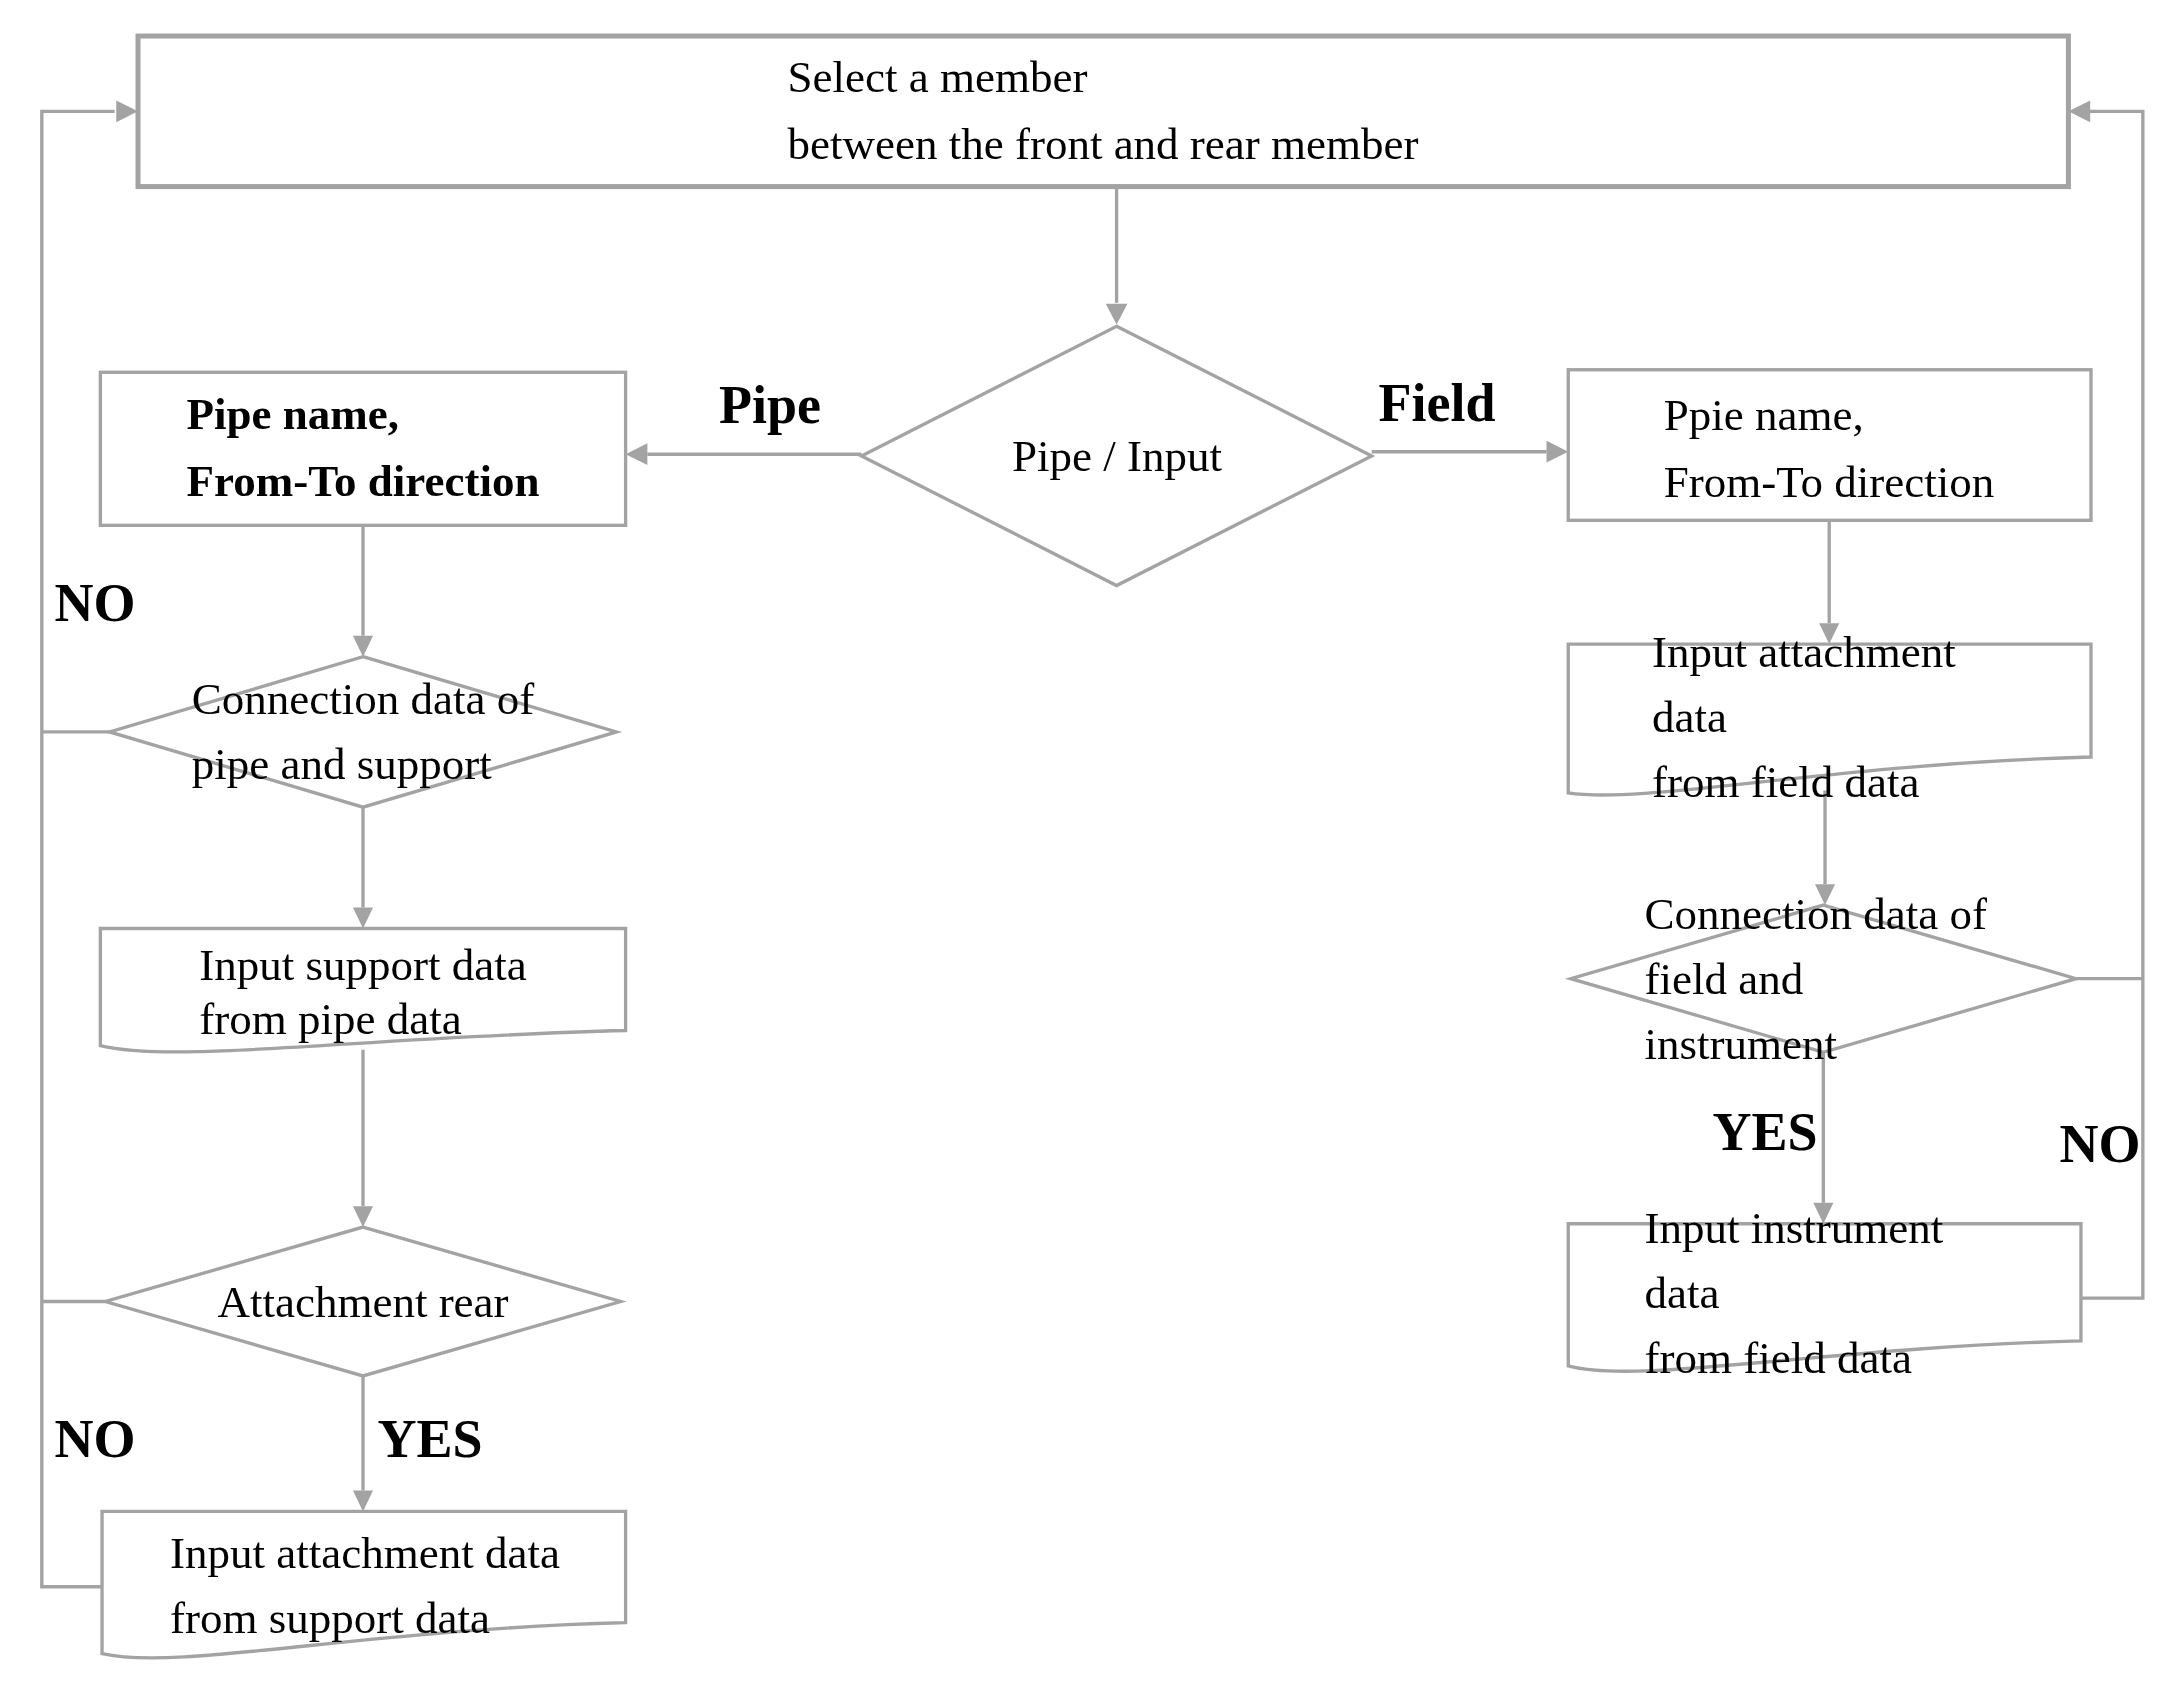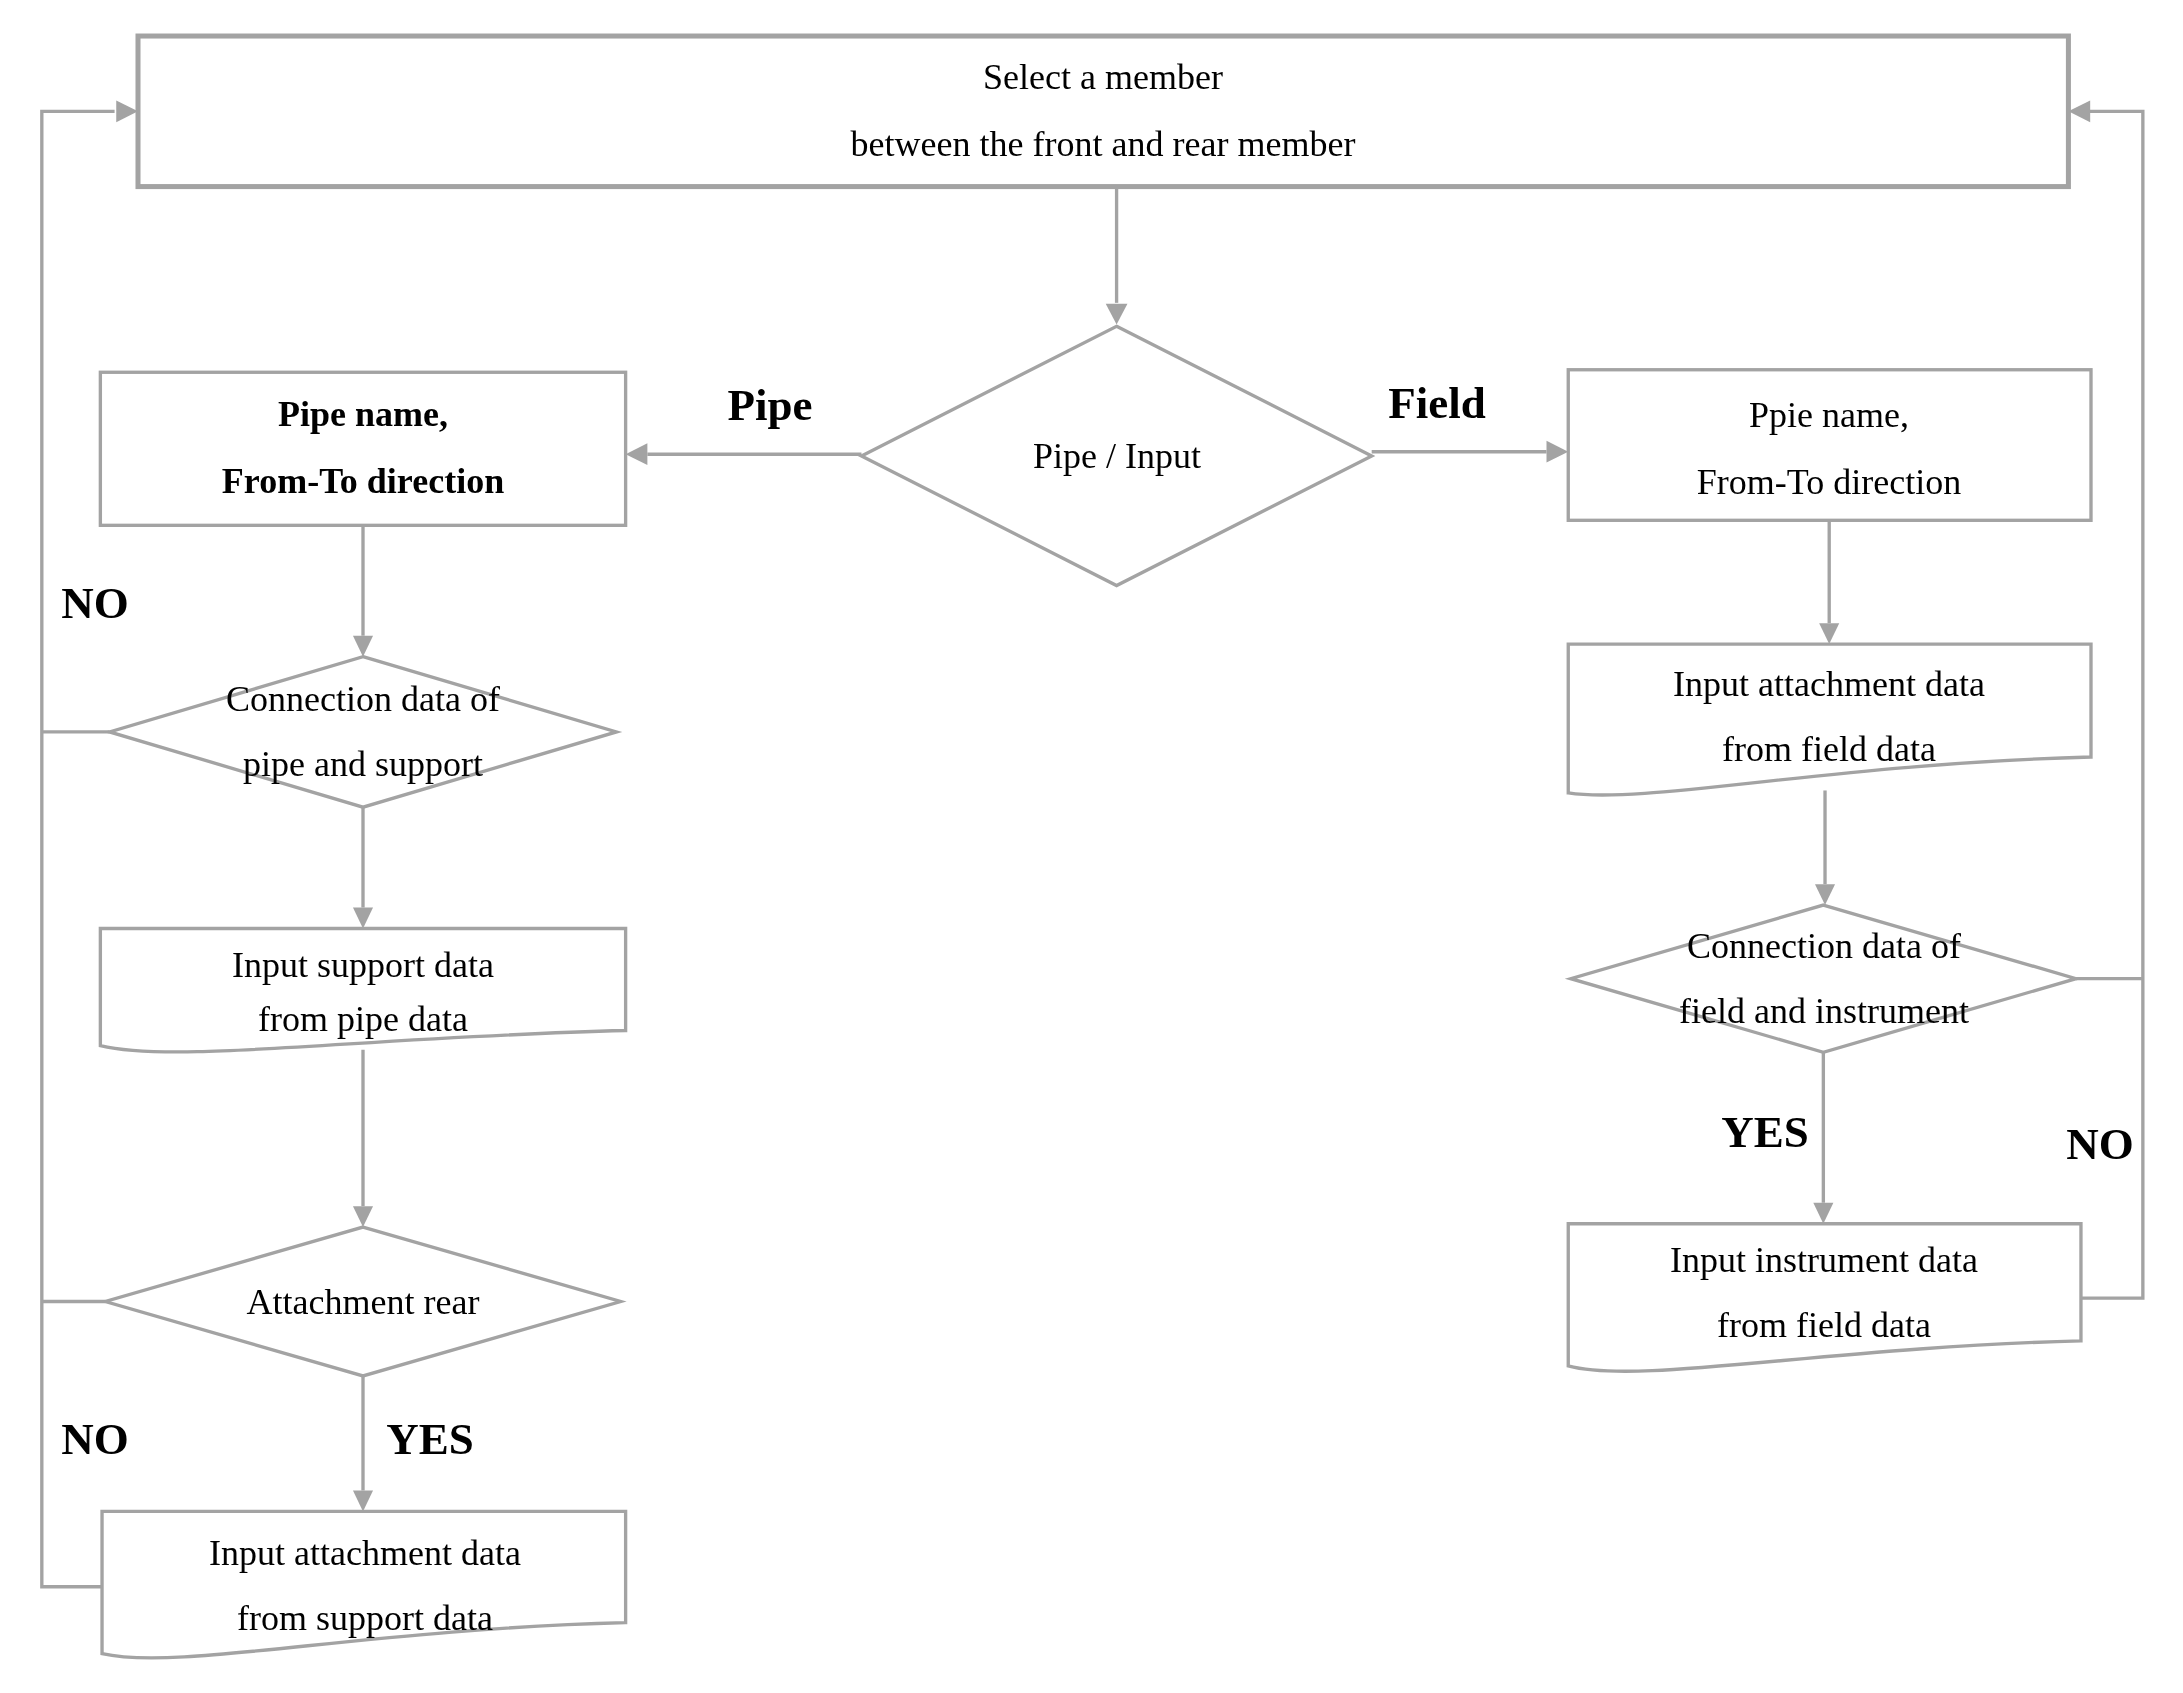--- a/index.html
+++ b/index.html
@@ -16,33 +16,32 @@
     overflow:hidden;
   }
   #shapes{position:absolute;left:0;top:0;width:100%;height:100%;}
   .ln{fill:none;stroke:var(--line);stroke-width:4;}
   .shape{fill:#ffffff;stroke:var(--line);stroke-width:4;}
   .thick{stroke-width:6;}
   .head{fill:var(--line);stroke:none;}
   .lbl{
     position:absolute;
     transform:translate(-50%,-50%);
-    text-align:center;
     white-space:pre-line;
     color:var(--text);
-    font-size:36px;
+    font-size:45px;
     line-height:67px;
   }
   .lh64{line-height:54px;}
   .lh78{line-height:65px;}
   .edge-lbl{
     position:absolute;
     transform:translate(-50%,-50%);
     color:var(--text);
-    font-size:45px;
+    font-size:54px;
     font-weight:bold;
     white-space:nowrap;
   }
 </style>
 </head>
 <body>
 
 <div id="canvas">
 
   <svg id="shapes" viewBox="0 0 2610 2024">

